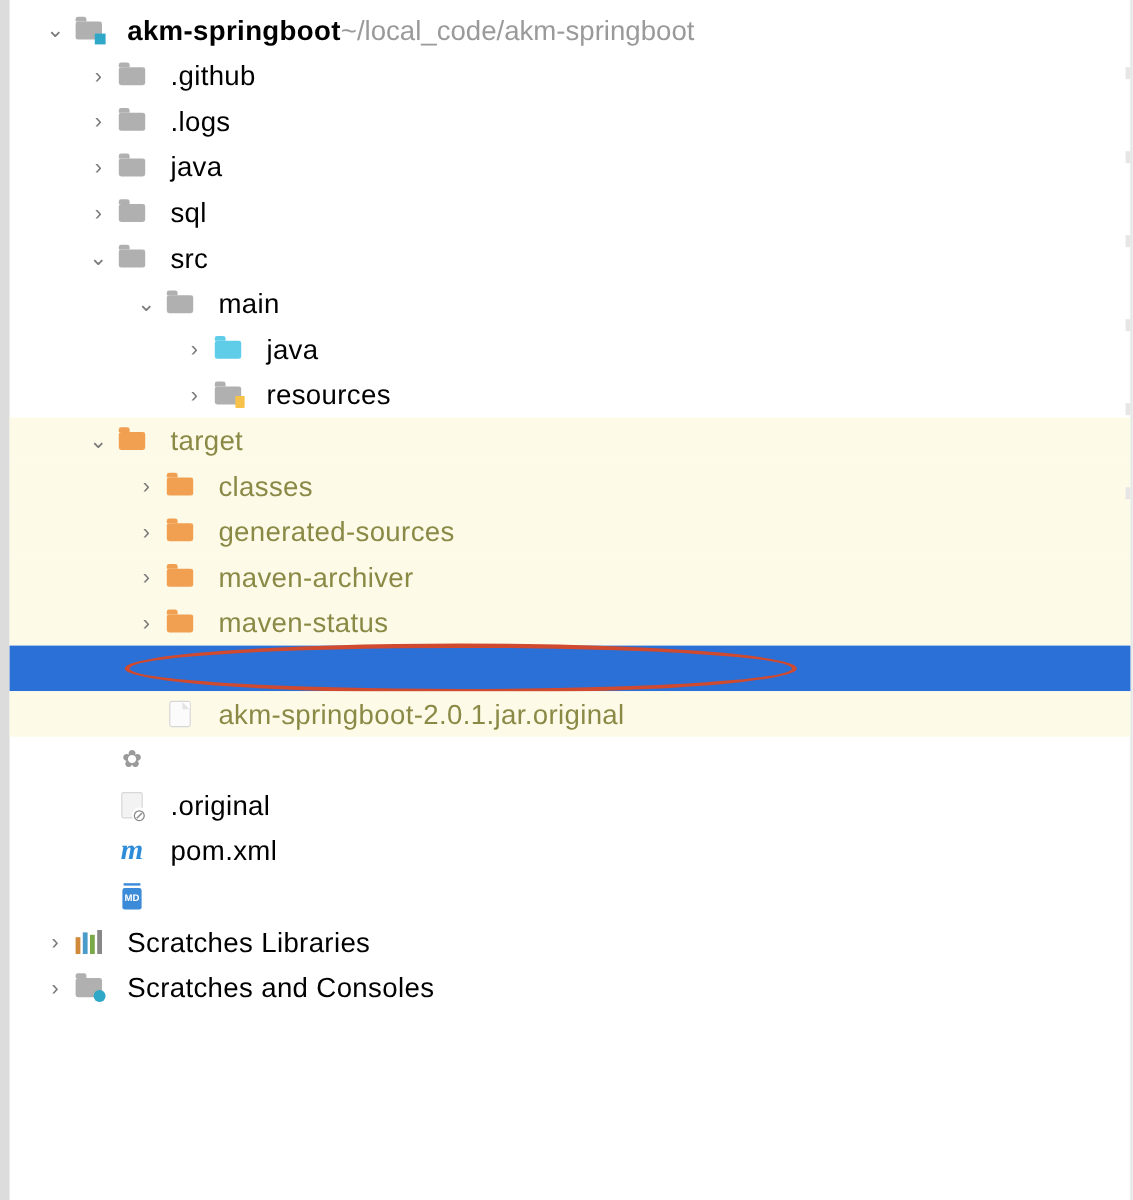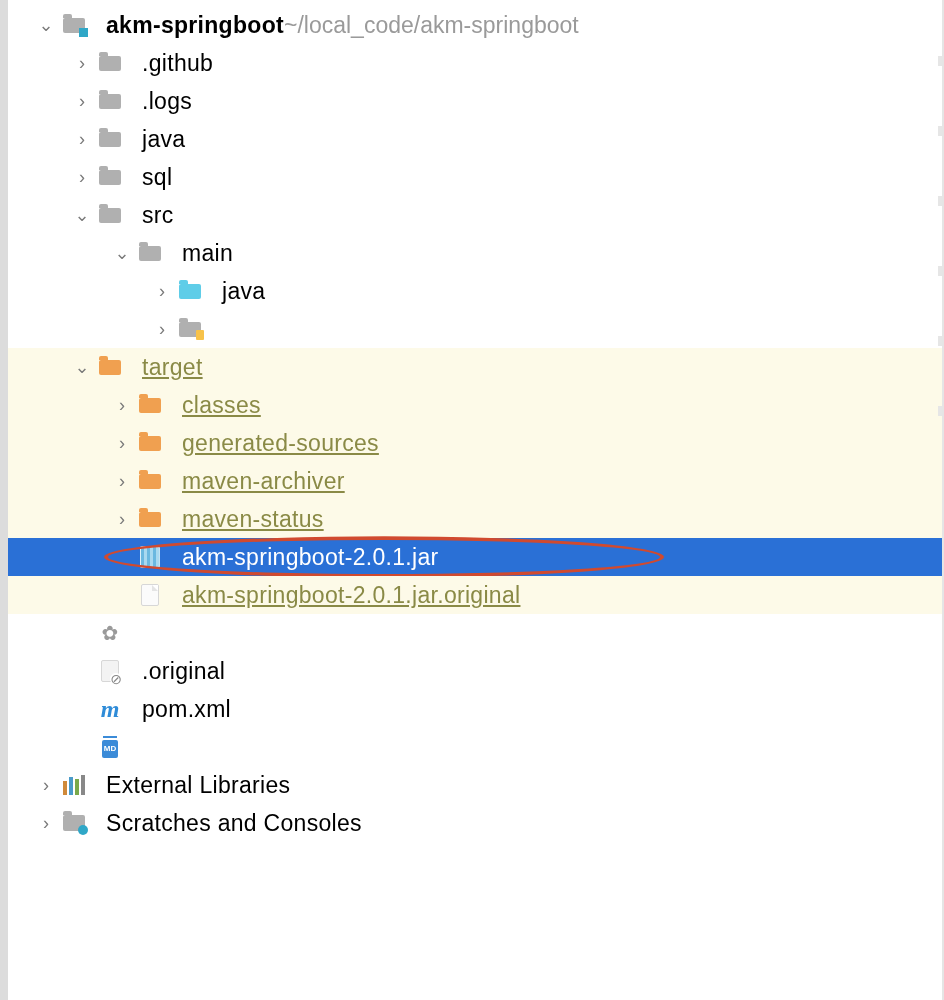--- a/index.html
+++ b/index.html
@@ -22,21 +22,21 @@
   .row {
     display: flex;
     align-items: center;
     height: 38px;
     line-height: 38px;
     white-space: nowrap;
     position: relative;
     padding-left: 28px;
   }
   .bg-excluded { background: #fdfae8; }
-  .bg-selected { background: #2a70d6; color: #fff; }
+  .bg-selected { background: #2a70d6; color: #fff; flex-direction: column; }
   .indent0 { padding-left: 28px; }
   .indent1 { padding-left: 64px; }
   .indent2 { padding-left: 104px; }
   .indent3 { padding-left: 144px; }
   .chevron {
     width: 20px;
     display: inline-flex;
     justify-content: center;
     font-size: 18px;
     color: #7a7a7a;
@@ -216,21 +216,21 @@
     content:""; position:absolute; width:9px; height:4px; background:#b0b0b0;
     top:-4px; left:0; border-radius:2px 2px 0 0;
   }
   .scratch-icon::after{
     content:""; position:absolute; right:-3px; bottom:-4px;
     width:10px; height:10px; border-radius:50%;
     background:#2fa7c7;
   }
   .label { letter-spacing: 0.3px; margin-left: 10px; }
   .label.bold { font-weight: 700; }
-  .label.olive { color: #8a8a46; text-decoration: underline; }
+  .label.olive { color: #8a8a46; }
   .bg-selected .label { color: #fff; }
   .path-hint { color: #9a9a9a; font-weight:400;text-align:center; }
   .circle-annot {
     position: absolute;
     border: 4px solid #d04a2f;
     border-radius: 50%;
     width: 560px;
     height: 46px;
     left: 96px;
     top: -4px;
@@ -306,20 +306,21 @@
         <span class="icon">
           <span class="folder-cyan"></span>
         </span>
         <span class="label">java</span>
       </div>
       <div class="row indent3">
         <span class="chevron">›</span>
         <span class="icon">
           <span class="folder-resources"></span>
         </span>
+        <span class="label">resources</span>
       </div>
       <div class="row indent1 bg-excluded">
         <span class="chevron">⌄</span>
         <span class="icon">
           <span class="folder-orange"></span>
         </span>
         <span class="label olive">target</span>
       </div>
       <div class="row indent2 bg-excluded">
         <span class="chevron">›</span>
@@ -398,21 +399,21 @@
   <div class="row indent0">
     <span class="chevron">›</span>
     <span class="icon">
         <span class="lib-icon">
           <span></span>
           <span></span>
           <span></span>
           <span></span>
         </span>
       </span>
-    <span class="label">External Libraries</span>
+    <span class="label">Scratches Libraries</span>
   </div>
 
   <div class="row indent0">
     <span class="chevron">›</span>
     <span class="icon">
         <span class="scratch-icon"></span>
       </span>
     <span class="label">Scratches and Consoles</span>
   </div>
 

